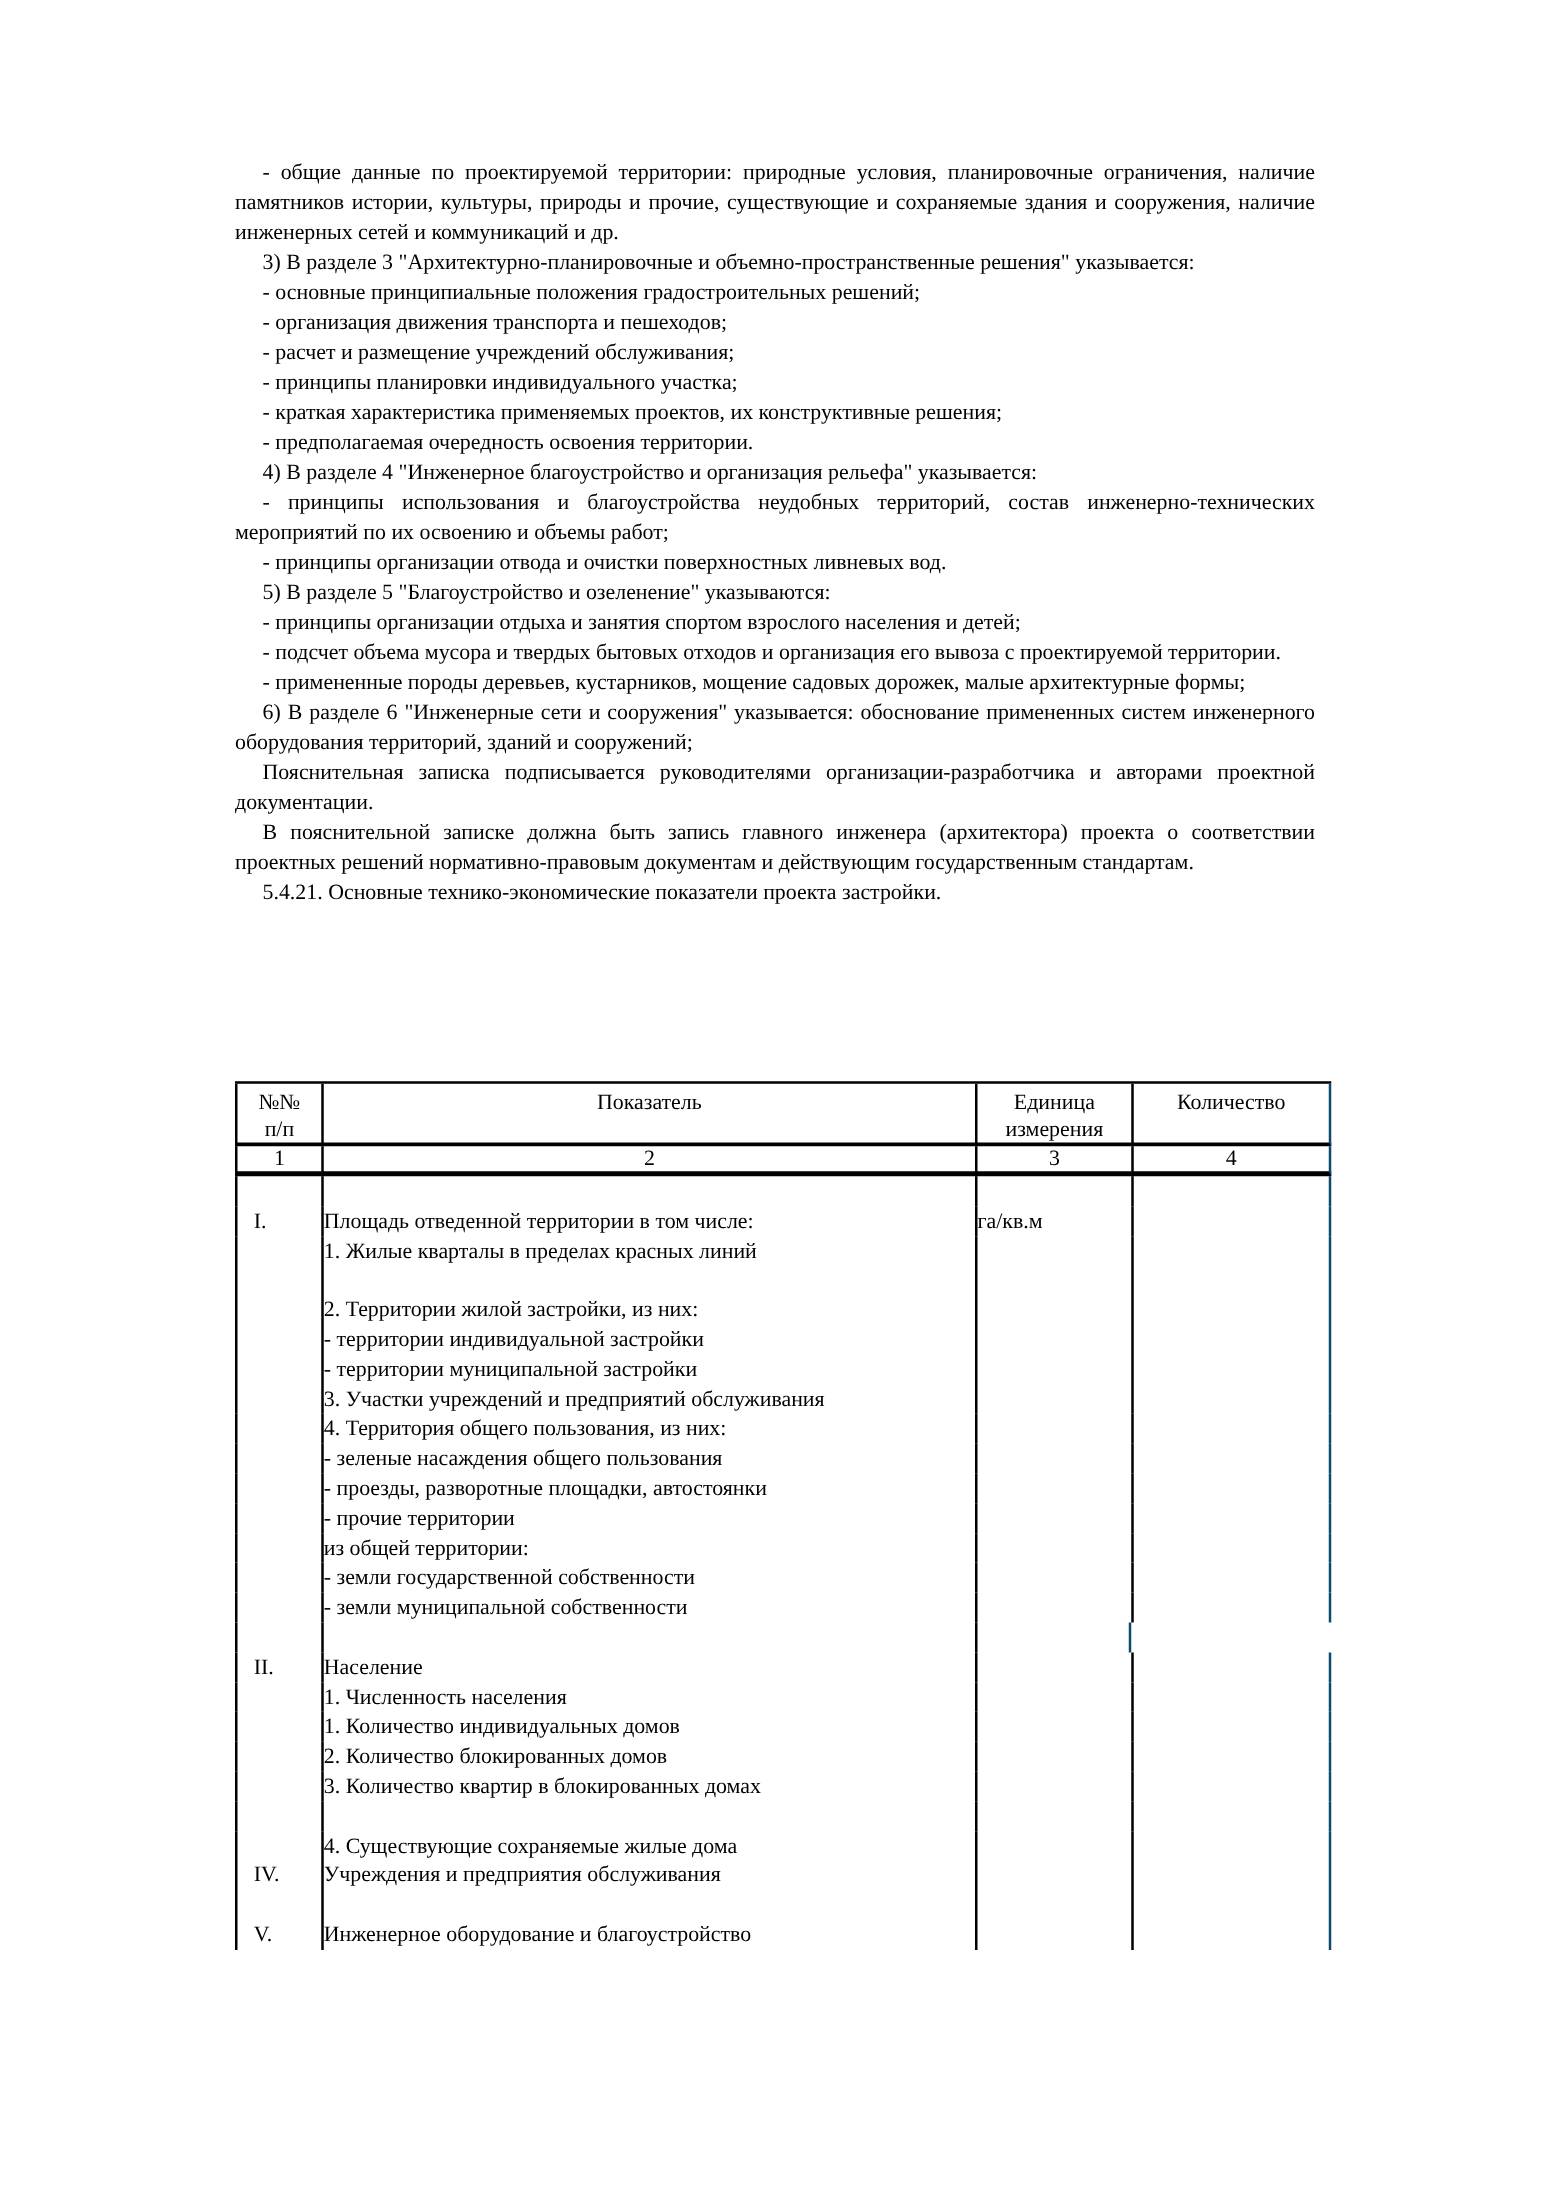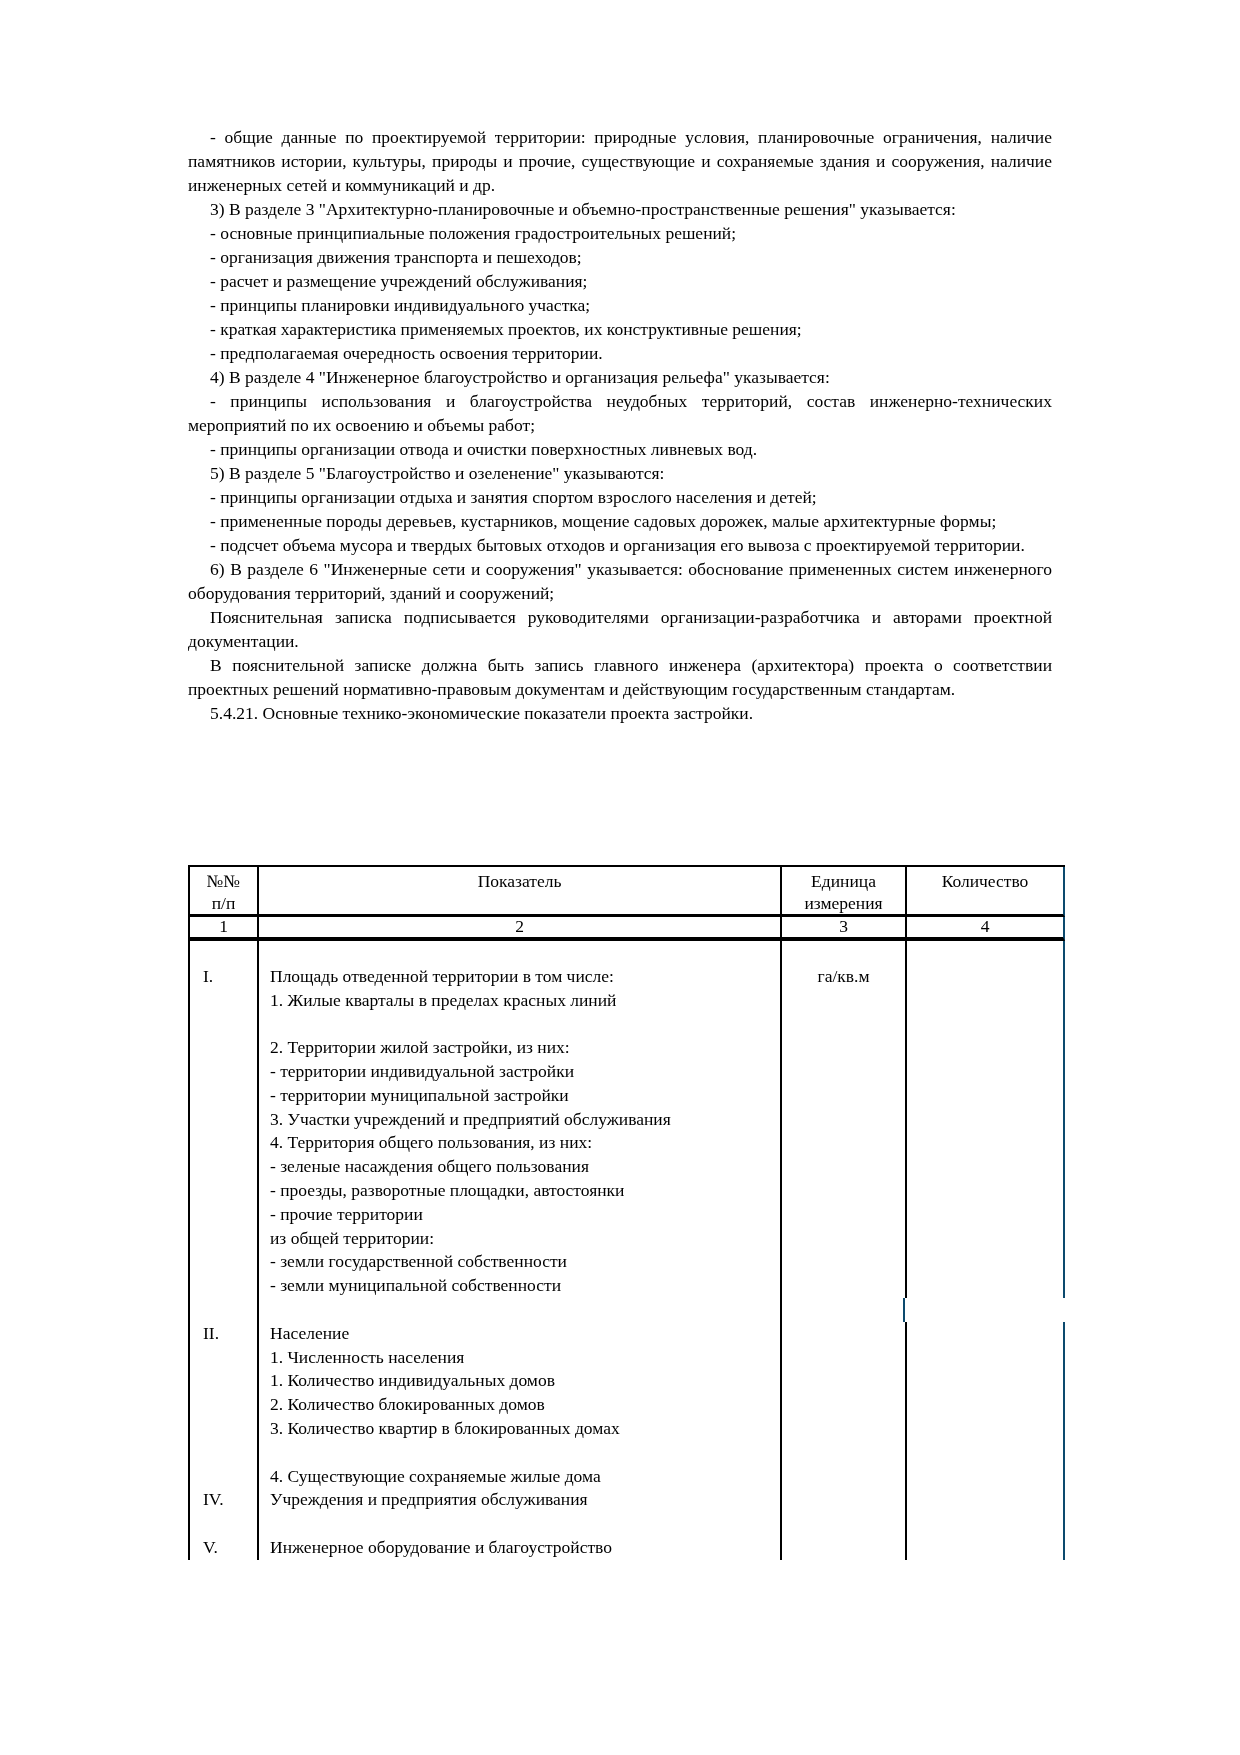--- a/index.html
+++ b/index.html
@@ -57,22 +57,22 @@
     border-bottom: 4px solid #000;
     text-align: center;
     line-height: 19px;
   }
   .tline .c {
     height: 23.8px;
     line-height: 23.8px;
     white-space: nowrap;
   }
   .tline .n  { padding-left: 13px; }
-  .tline .t  { padding-left: 11px; }
-  .tline .u  { text-align: center; }
+  .tline .t  { }
+  .tline .u  { }
 </style>
 </head>
 <body>
 
 <div class="page">
 
   <div class="text-block">
 
       <p>- общие данные по проектируемой территории: природные условия, планировочные ограничения, наличие памятников истории, культуры, природы и прочие, существующие и сохраняемые здания и сооружения, наличие инженерных сетей и коммуникаций и др.</p>
 
@@ -93,23 +93,23 @@
       <p>4) В разделе 4 "Инженерное благоустройство и организация рельефа" указывается:</p>
 
       <p>- принципы использования и благоустройства неудобных территорий, состав инженерно-технических мероприятий по их освоению и объемы работ;</p>
 
       <p>- принципы организации отвода и очистки поверхностных ливневых вод.</p>
 
       <p>5) В разделе 5 "Благоустройство и озеленение" указываются:</p>
 
       <p>- принципы организации отдыха и занятия спортом взрослого населения и детей;</p>
 
+      <p>- подсчет объема мусора и твердых бытовых отходов и организация его вывоза с проектируемой территории.</p>
+
       <p>- примененные породы деревьев, кустарников, мощение садовых дорожек, малые архитектурные формы;</p>
-
-      <p>- подсчет объема мусора и твердых бытовых отходов и организация его вывоза с проектируемой территории.</p>
 
       <p>6) В разделе 6 "Инженерные сети и сооружения" указывается: обоснование примененных систем инженерного оборудования территорий, зданий и сооружений;</p>
 
       <p>Пояснительная записка подписывается руководителями организации-разработчика и авторами проектной документации.</p>
 
       <p>В пояснительной записке должна быть запись главного инженера (архитектора) проекта о соответствии проектных решений нормативно-правовым документам и действующим государственным стандартам.</p>
 
       <p>5.4.21. Основные технико-экономические показатели проекта застройки.</p>
     </div>
 

